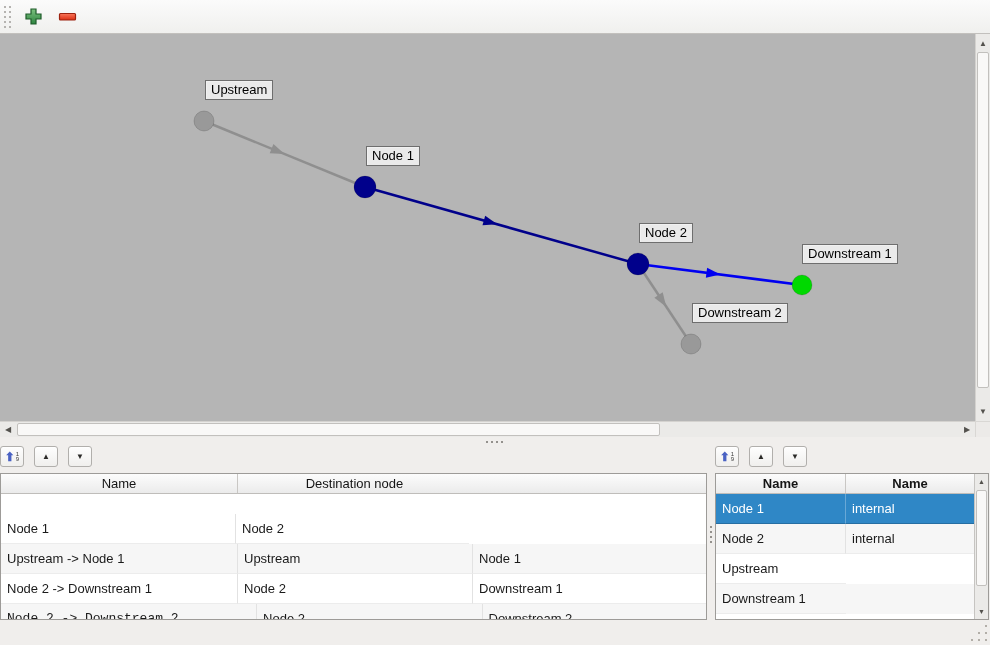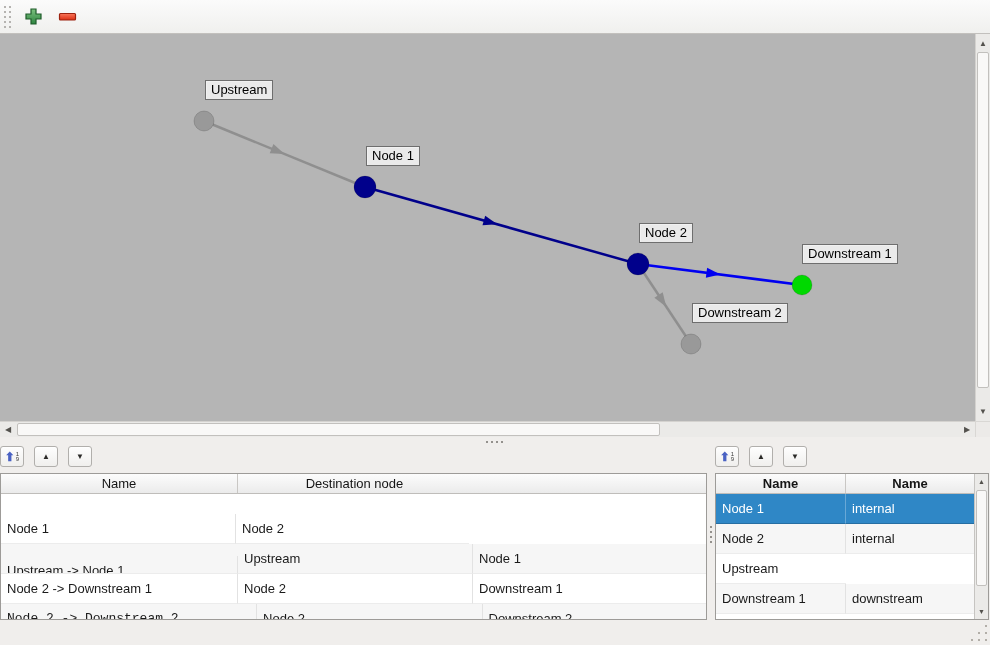--- a/index.html
+++ b/index.html
@@ -182,21 +182,21 @@
       <div class="thead">
         <div class="th" style="width:237px;">Name</div>
         <div class="th" style="width:233px;">Destination node</div>
       </div>
       <div id="edges-tbody">
           <div class="trow">
             <div class="td" style="width: 235px;">Node 1</div>
             <div class="td" style="width: 233px;">Node 2</div>
           </div>
           <div class="trow alt">
-            <div class="td" style="width: 237px; margin-top: 12px;">Upstream -&gt; Node 1</div>
+            <div class="td" style="width: 237px;">Upstream -&gt; Node 1</div>
             <div class="td" style="width: 235px;">Upstream</div>
             <div class="td" style="width: 233px;">Node 1</div>
           </div>
           <div class="trow">
             <div class="td" style="width: 237px;">Node 2 -&gt; Downstream 1</div>
             <div class="td" style="width: 235px;">Node 2</div>
             <div class="td" style="width: 233px;">Downstream 1</div>
           </div>
           <div class="trow alt">
             <div class="td" style="width: 267px; font-family: Liberation Mono, monospace;">Node 2 -&gt; Downstream 2</div>
@@ -244,21 +244,20 @@
               </div>
               <div class="trow alt">
                 <div class="td" style="width: 130px;">Node 2</div>
                 <div class="td" style="width: 128px;">internal</div>
               </div>
               <div class="trow">
                 <div class="td" style="width: 130px;">Upstream</div>
               </div>
               <div class="trow alt">
                 <div class="td" style="width: 130px;">Downstream 1</div>
-                <div class="td" style="width: 128px;">downstream</div>
               </div>
             </div>
           <div class="tfill"></div>
         </div>
         <div class="tscroll">
           <div class="sb-btn" style="top:0;">
               <span>▲</span>
             </div>
           <div class="sb-thumb" style="left:1px; right:1px; top:16px; height:96px;"></div>
           <div class="sb-btn" style="bottom:0;">

